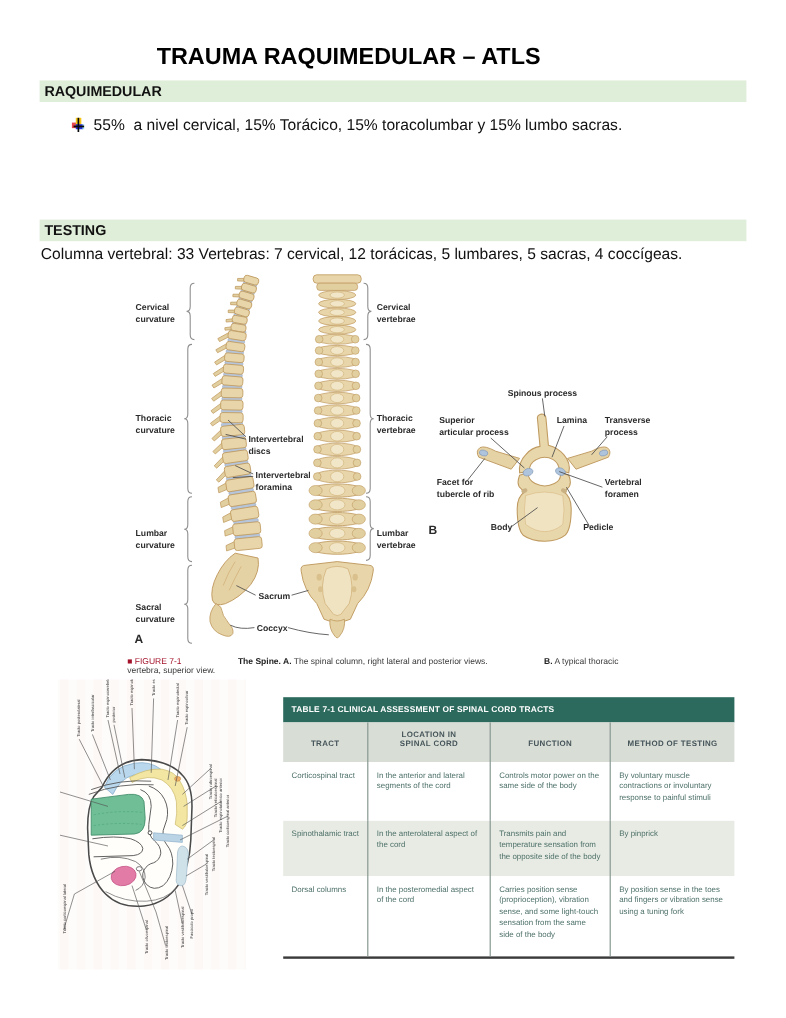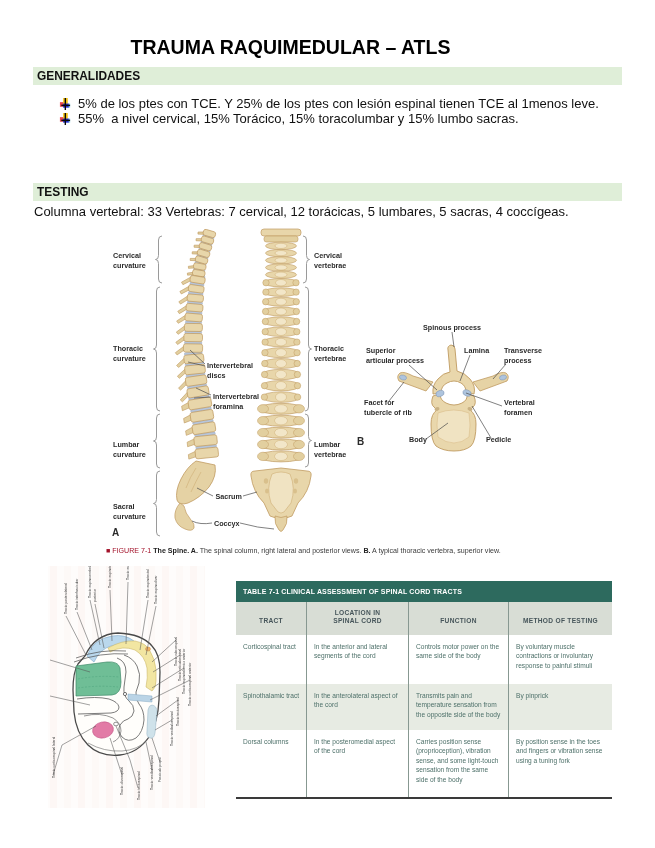--- a/index.html
+++ b/index.html
@@ -5,30 +5,27 @@
 html,body{margin:0;padding:0;}
 body{width:655px;height:848px;position:relative;background:#ffffff;font-family:"Liberation Sans",sans-serif;overflow:hidden;}
 .title{position:absolute;left:0;top:36px;width:581px;text-align:center;font-size:19.5px;font-weight:bold;color:#000;}
 .bar{position:absolute;left:33px;width:589px;height:18px;background:#dfeed8;font-size:11.9px;font-weight:bold;color:#111;line-height:18px;padding-left:4px;box-sizing:border-box;}
 .blist{position:absolute;left:78px;top:96px;width:560px;font-size:13px;color:#111;}
 .bitem{position:relative;line-height:15px;}
 .bullet{position:absolute;left:-19px;top:1.5px;width:12px;height:12px;}
 .para{position:absolute;left:34px;top:204px;font-size:13px;color:#111;}
 .caption{position:absolute;left:106px;top:546.5px;width:430px;font-size:7.1px;color:#3a3a3a;}
 .caption .red{color:#a3122a;font-weight:normal;}
-.caption b{color:#222;}
+.caption b{color:#222;margin-left:45px;}
 </style>
 </head>
 <body>
 <div class="title">TRAUMA RAQUIMEDULAR – ATLS</div>
-<div class="bar" style="top:67px;">GENERALIDADES</div>
+<div class="bar" style="top:67px;">RAQUIMEDULAR</div>
 <div class="blist">
-  <div class="bitem"><svg class="bullet" viewBox="0 0 13 13">
-        <use href="#bul"></use>
-      </svg>5% de los ptes con TCE. Y 25% de los ptes con lesión espinal tienen TCE al 1menos leve.</div>
   <div class="bitem"><svg class="bullet" viewBox="0 0 13 13">
         <use href="#bul"></use>
       </svg>55%&nbsp; a&nbsp;nivel cervical, 15% Torácico, 15% toracolumbar y 15% lumbo sacras.</div>
 </div>
 <div class="bar" style="top:183px;">TESTING</div>
 <div class="para">Columna vertebral: 33 Vertebras: 7 cervical, 12 torácicas, 5 lumbares, 5 sacras, 4 coccígeas.</div>
 
 <svg width="0" height="0" style="position:absolute">
 <defs>
 <g id="bul">

